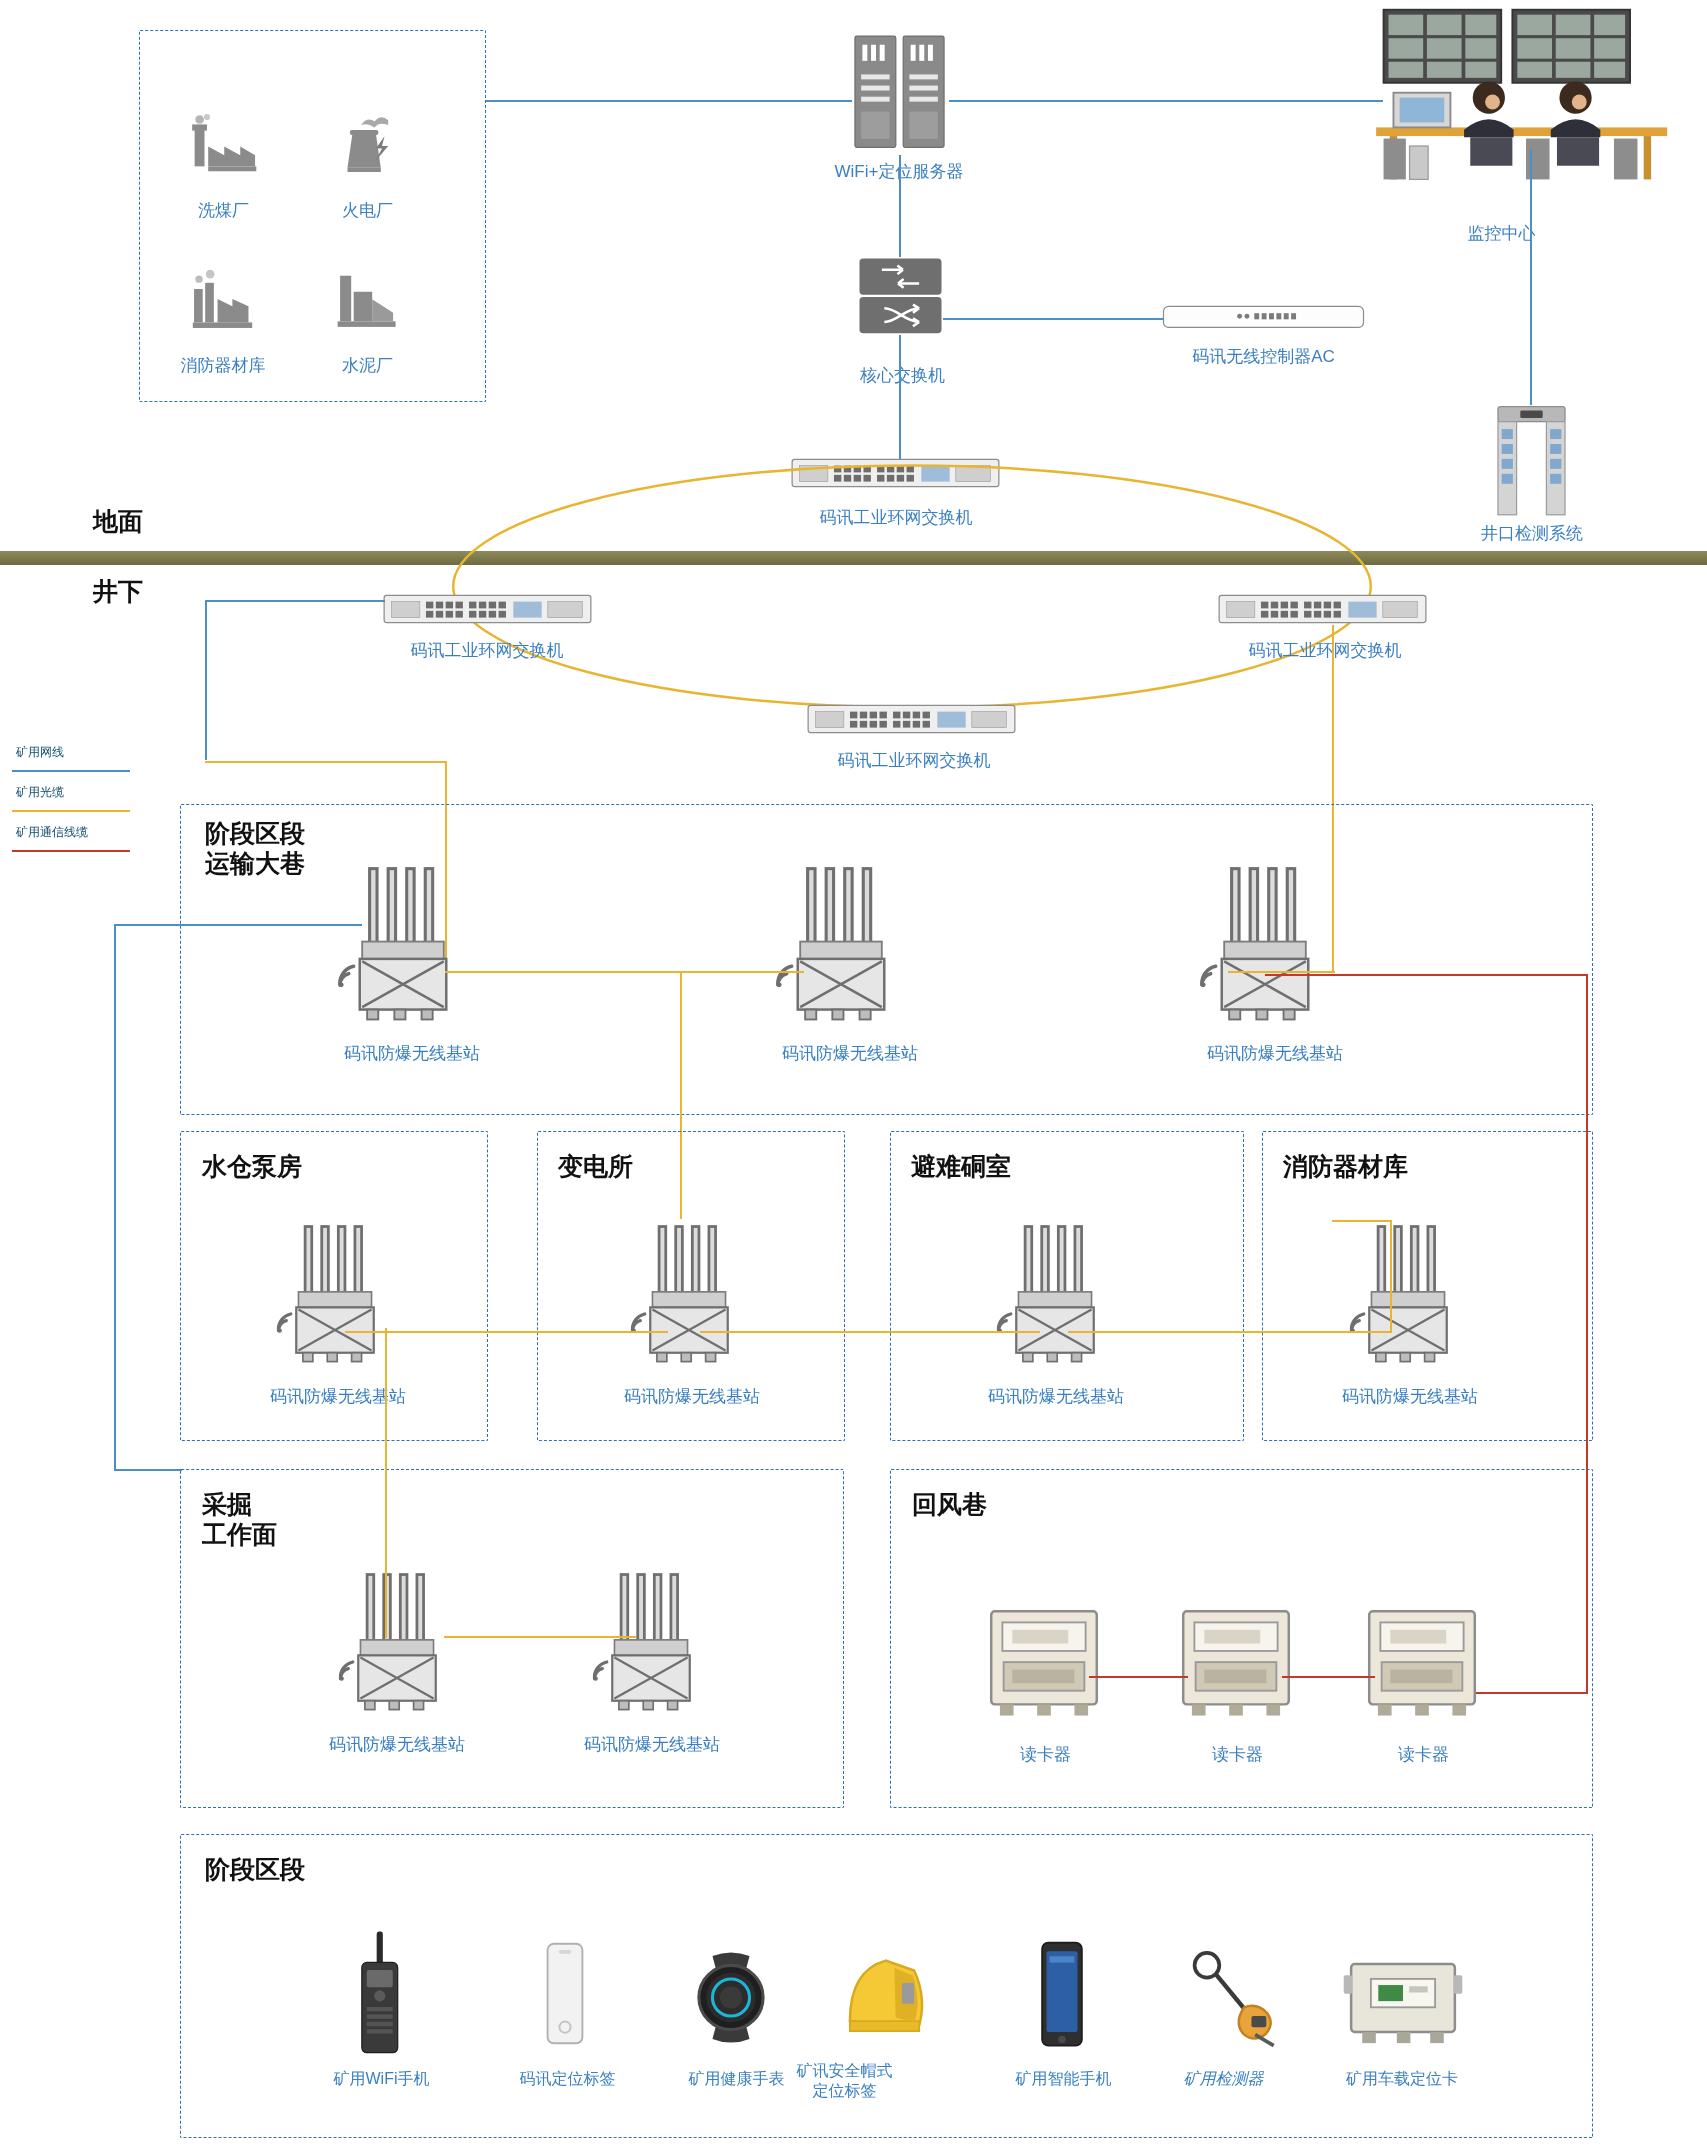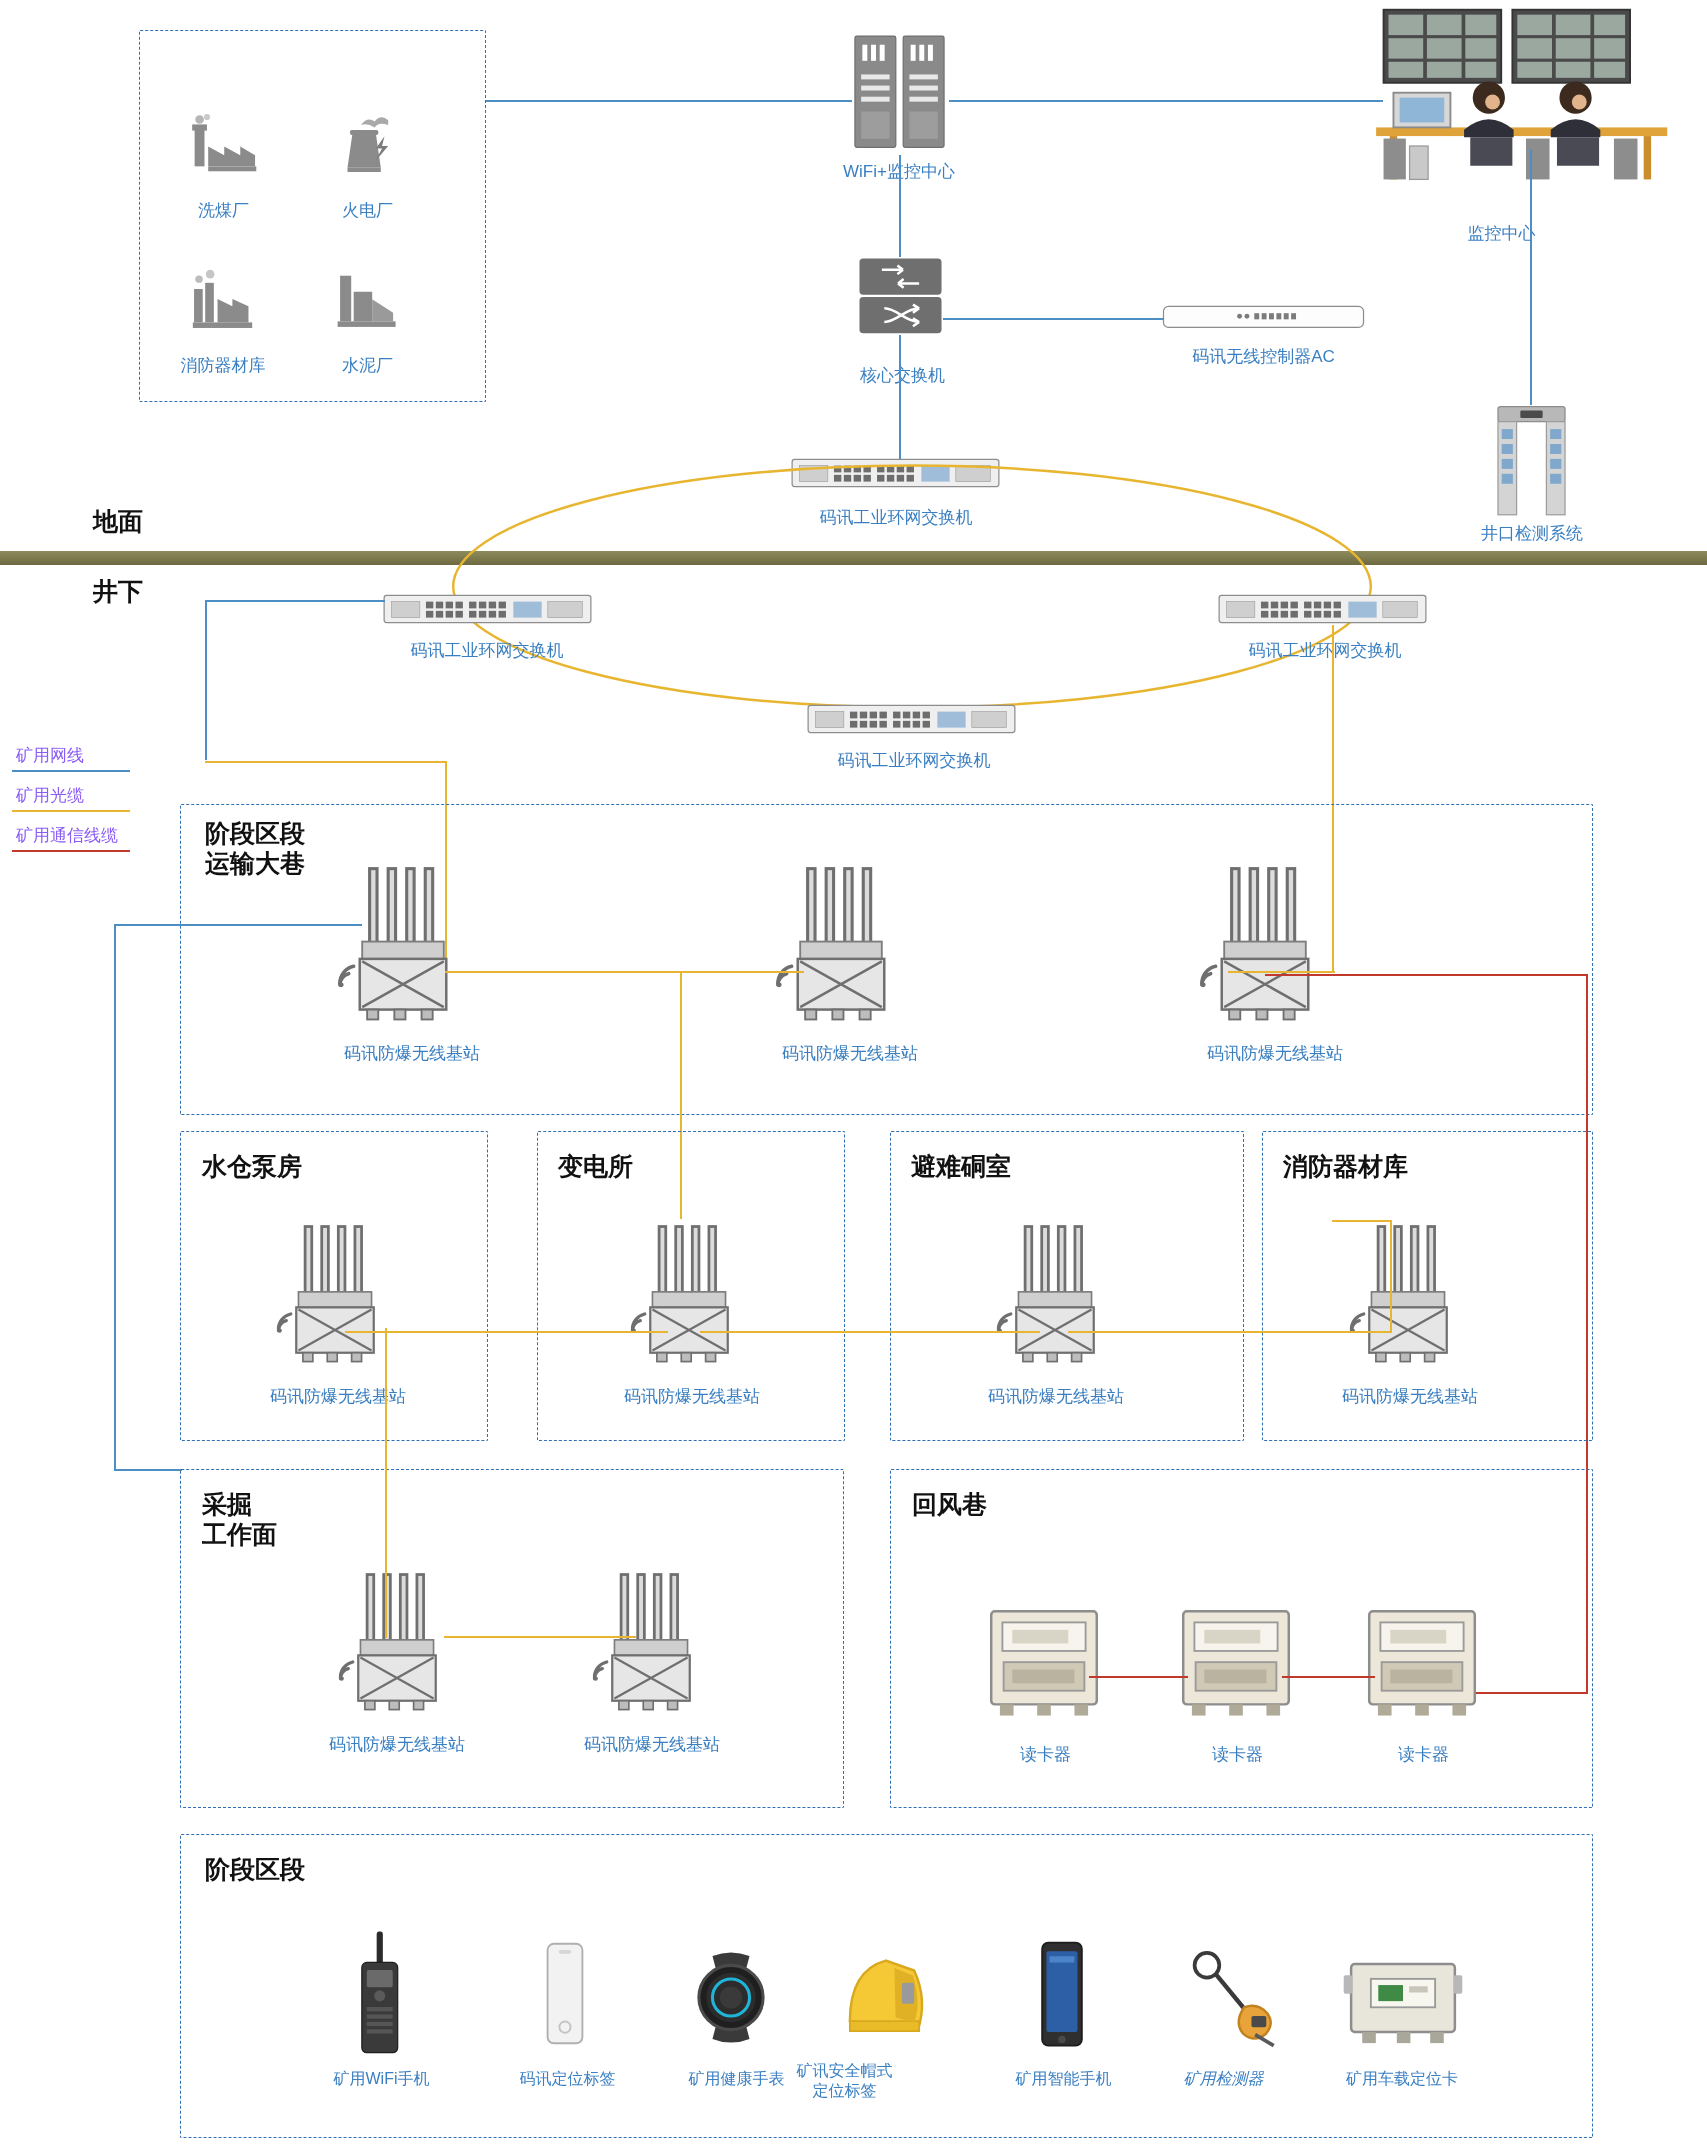--- a/index.html
+++ b/index.html
@@ -1,21 +1,21 @@
 <!DOCTYPE html>
 <html style="font-size:10px"><head>
 <meta charset="utf-8">
 <style>
   html,body{margin:0;padding:0;background:#ffffff;}
   body{font-family:"Liberation Sans","DejaVu Sans",sans-serif;}
   #page{position:relative;width:1707px;height:2151px;background:#fff;overflow:hidden;}
   .lbl{position:absolute;color:#3a7fc1;font-size:17px;white-space:nowrap;text-align:center;}
   .lbl2{position:absolute;color:#3a7fc1;font-size:16px;white-space:nowrap;text-align:center;line-height:1.25;}
   .hdr{position:absolute;color:#111;font-weight:bold;font-size:25px;white-space:nowrap;line-height:1.2;}
-  .legend-t{position:absolute;color:#8b5cf6;font-size:17px;white-space:nowrap;}
+  .legend-t{position:absolute;color:#0c4a6e;font-size:12px;white-space:nowrap;}
   .dash{position:absolute;border:1.2px dashed #2f6fb5;border-radius:1.2px;box-sizing:border-box;}
   .line{position:absolute;}
   .h{height:1.9px;}
   .v{width:1.9px;}
   .blue{background:#4d8fc4;}
   .yellow{background:#e8b530;}
   .red{background:#c0392b;}
   svg{display:block;}
   .node{position:absolute;}
   .ground-band{position:absolute;left:0;width:1707px;height:13.6px;background:linear-gradient(#8d8a5c,#6d6a42);}
@@ -85,21 +85,21 @@
       <rect x="18" y="70" width="46" height="8" fill="#e8e8e8"></rect>
         <rect x="18" y="88" width="46" height="8" fill="#e8e8e8"></rect>
         <rect x="18" y="106" width="46" height="8" fill="#e8e8e8"></rect>
       <rect x="96" y="70" width="46" height="8" fill="#e8e8e8"></rect>
         <rect x="96" y="88" width="46" height="8" fill="#e8e8e8"></rect>
         <rect x="96" y="106" width="46" height="8" fill="#e8e8e8"></rect>
       <rect x="18" y="130" width="46" height="44" fill="#9d9d9d"></rect>
         <rect x="96" y="130" width="46" height="44" fill="#9d9d9d"></rect>
     </svg>
   </div>
-  <div class="lbl" style="left:806px;top:160px;width:186px;">WiFi+监控中心</div>
+  <div class="lbl" style="left:806px;top:160px;width:186px;">WiFi+定位服务器</div>
 
   <div class="node" style="left:857px;top:256px;">
     <svg width="87" height="81" viewBox="0 0 140 130">
       <rect x="4" y="4" width="132" height="58" rx="6" fill="#6f6f6f"></rect>
       <rect x="4" y="66" width="132" height="58" rx="6" fill="#6f6f6f"></rect>
       <g stroke="#fff" stroke-width="4" fill="none">
         <path d="M40 22 L74 22 M74 22 l-9 -7 M74 22 l-9 7"></path>
         <path d="M100 44 L66 44 M66 44 l9 -7 M66 44 l9 7"></path>
         <path d="M44 84 C64 84 78 106 100 106 M100 106 l-10 -6 M100 106 l-10 7"></path>
         <path d="M44 106 C64 106 78 84 100 84 M100 84 l-10 -6 M100 84 l-10 7"></path>

